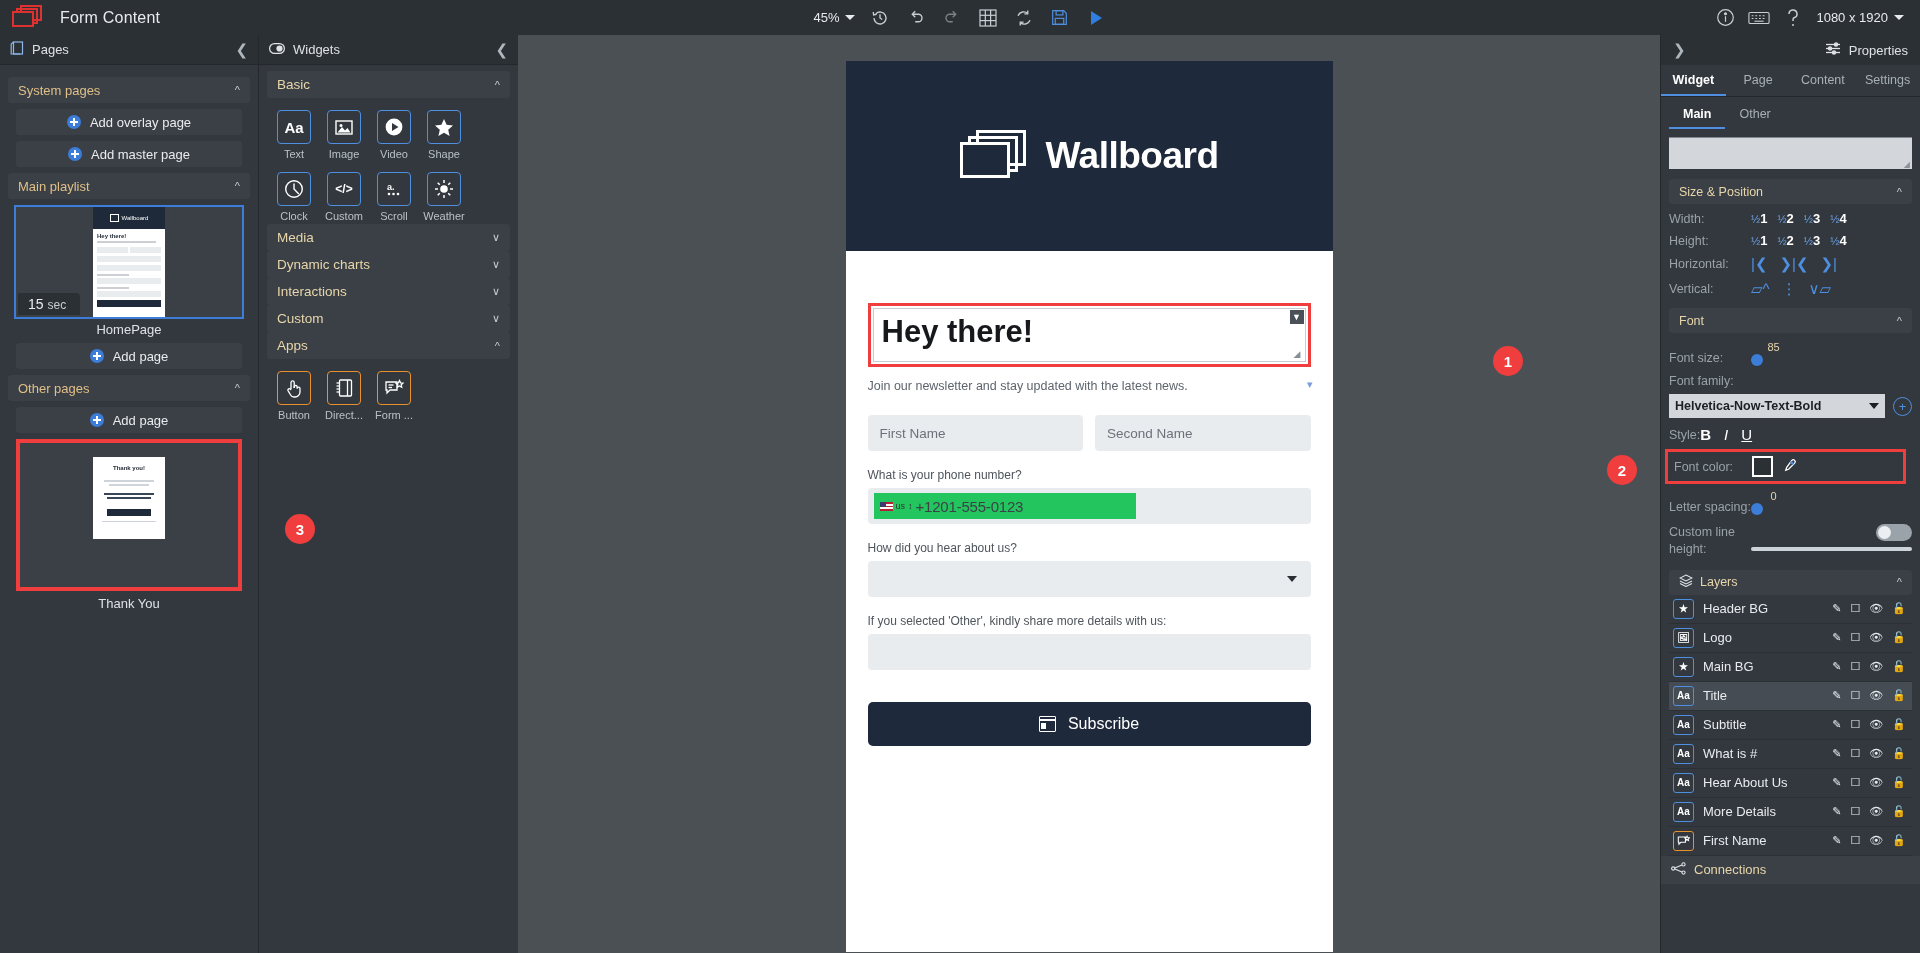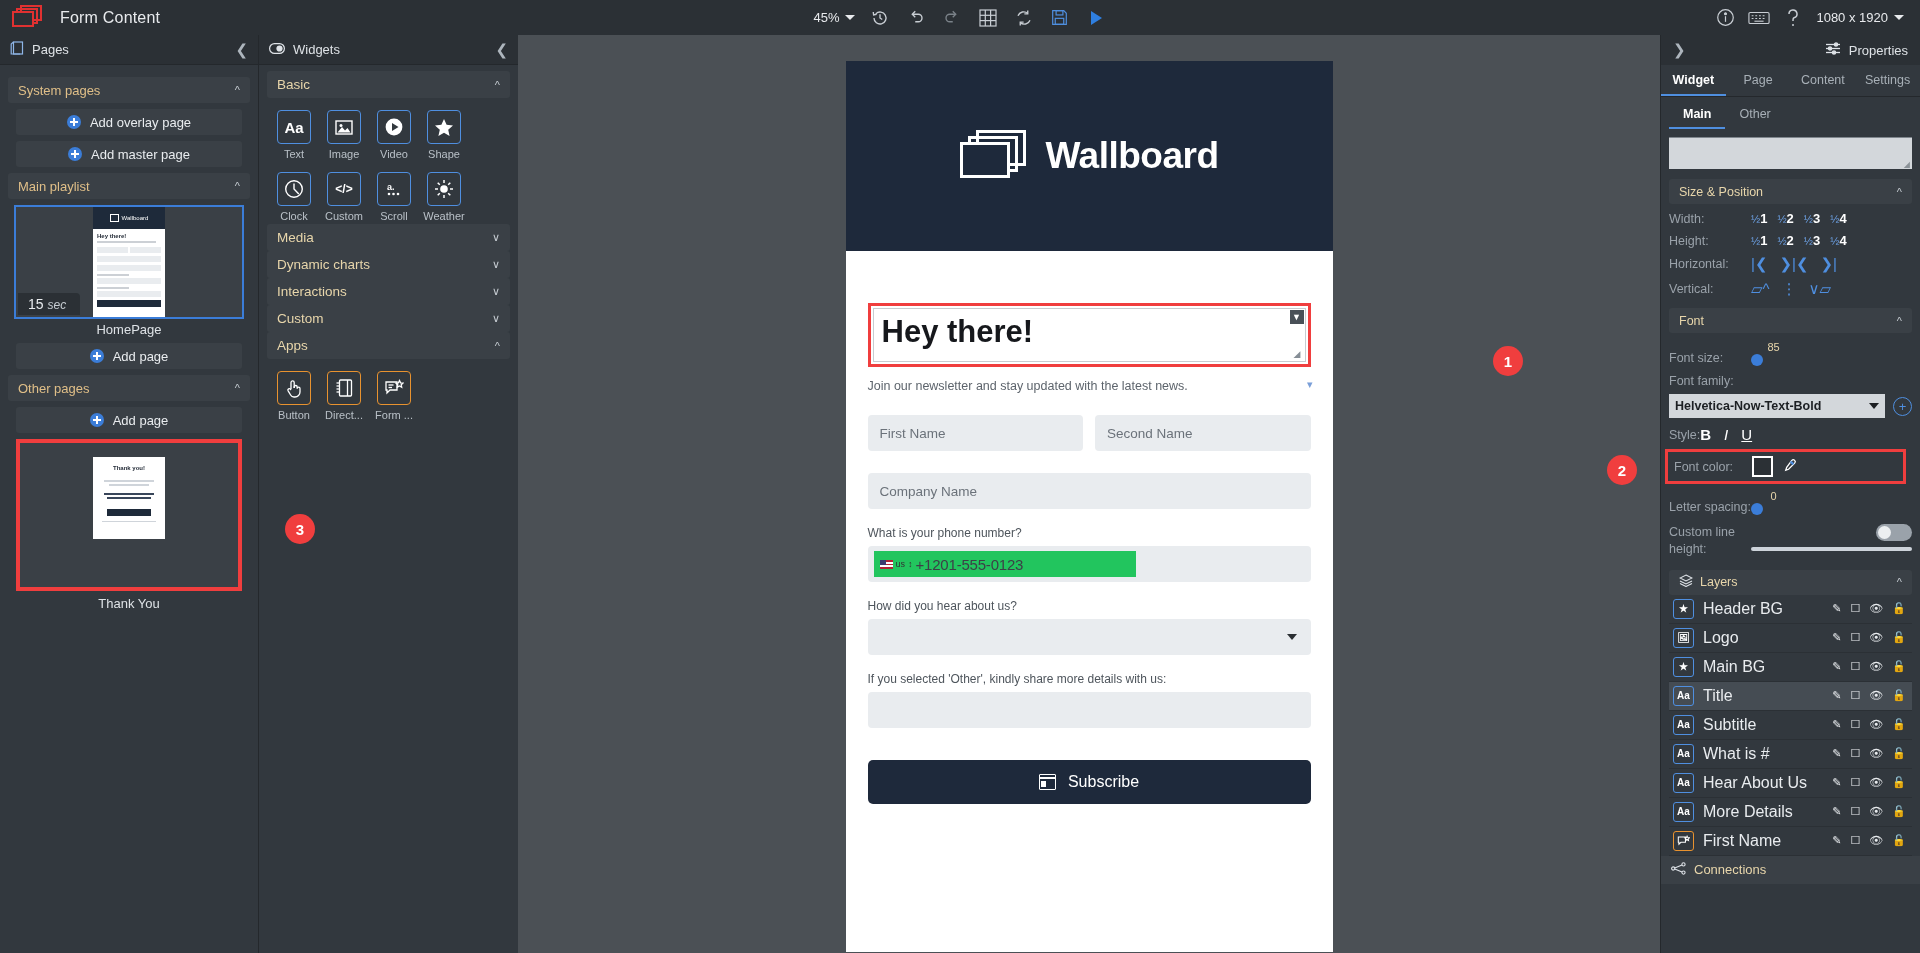--- a/index.html
+++ b/index.html
@@ -88,21 +88,21 @@
   .m2-p2 { width:55%; height:2px; background:#cfd4da; margin-top:2px;}
   .m2-b { width:70%; height:2px; background:#39465a; margin-top:7px;}
   .m2-b2 { width:60%; height:2px; background:#39465a; margin-top:2px;}
   .m2-btn { width:62%; height:7px; background:#1e2a3a; margin-top:10px;}
   .m2-f { width:75%; height:1px; background:#cfd4da; margin-top:5px;}
 
   .dur-badge {
     position:absolute; left:2px; bottom:2px; background:#2b3035; color:#e9ecef;
     font-size:14px; padding:3px 14px 3px 10px; border-radius:0 4px 0 0;
   }
-  .dur-badge small { font-size:12px; color:#c6ccd2;font-style:italic; }
+  .dur-badge small { font-size:12px; color:#c6ccd2; }
   .thumb-label { text-align:center; font-size:13px; color:#dee2e6; padding:5px 0 0 0; }
 
   
   .widgets-panel { width: 260px; background: #32383e; flex:0 0 260px; display:flex; flex-direction:column;
       border-left:1px solid #24282c;}
   .wgroup { background:#3a4046; border-radius:3px; height:27px; display:flex; align-items:center;
       padding:0 10px; font-size:13.5px; color:#e8d6ab; cursor:pointer;}
   .wgroup .chev { margin-left:auto; font-size:11px; color:#c6ccd2;}
   .wgrid { display:flex; flex-wrap:wrap; gap: 12px 12px; padding: 12px 4px 2px 8px; }
   .witem { width: 38px; display:flex; flex-direction:column; align-items:center; cursor:pointer;}
@@ -220,21 +220,21 @@
 
   
   .layer {
     display:flex; align-items:center; height:29px; border-bottom:1px solid #2b3035; padding: 0 2px 0 4px;
     cursor:pointer;
   }
   .layer.active { background:#454c53; }
   .ltile { width:21px;height:20px;border:1.5px solid #4f8fe0;border-radius:3px; display:flex;
       align-items:center; justify-content:center; color:#fff; font-size:10px; font-weight:bold; flex:0 0 21px;}
   .ltile.orange { border-color:#e8922f;}
-  .lname { margin-left:9px; font-size:16px; color:#e9ecef; flex:1; }
+  .lname { margin-left:9px; font-size:13px; color:#e9ecef; flex:1; }
   .lacts { display:flex; gap:9px; color:#e9ecef; font-size:11px; padding-right:4px;}
   .lacts span { cursor:pointer; }
   .conn-head { background:#3a4046; height:28px; display:flex; align-items:center; gap:8px;
      padding:0 10px; font-size:13px; color:#e8d6ab; margin: 0 -8px; }
 </style>
 </head>
 <body>
 
 <div class="app">
 
@@ -615,23 +615,20 @@
 
           <div class="subtitle">
             <span>Join our newsletter and stay updated with the latest news.</span>
             <span class="sub-caret">▾</span>
           </div>
 
           <div class="frow">
             <div class="finput">First Name</div>
             <div class="finput">Second Name</div>
           </div>
-          <div class="frow">
-            <div class="finput full">Company Name</div>
-          </div>
 
           <div class="flabel">What is your phone number?</div>
           <div class="phone-wrap">
             <div class="phone-inner">
               <span class="flag"></span>
               <span class="cc">us</span>
               <span class="cc">↕</span>
               <span class="phnum">+1201-555-0123</span>
             </div>
           </div>

